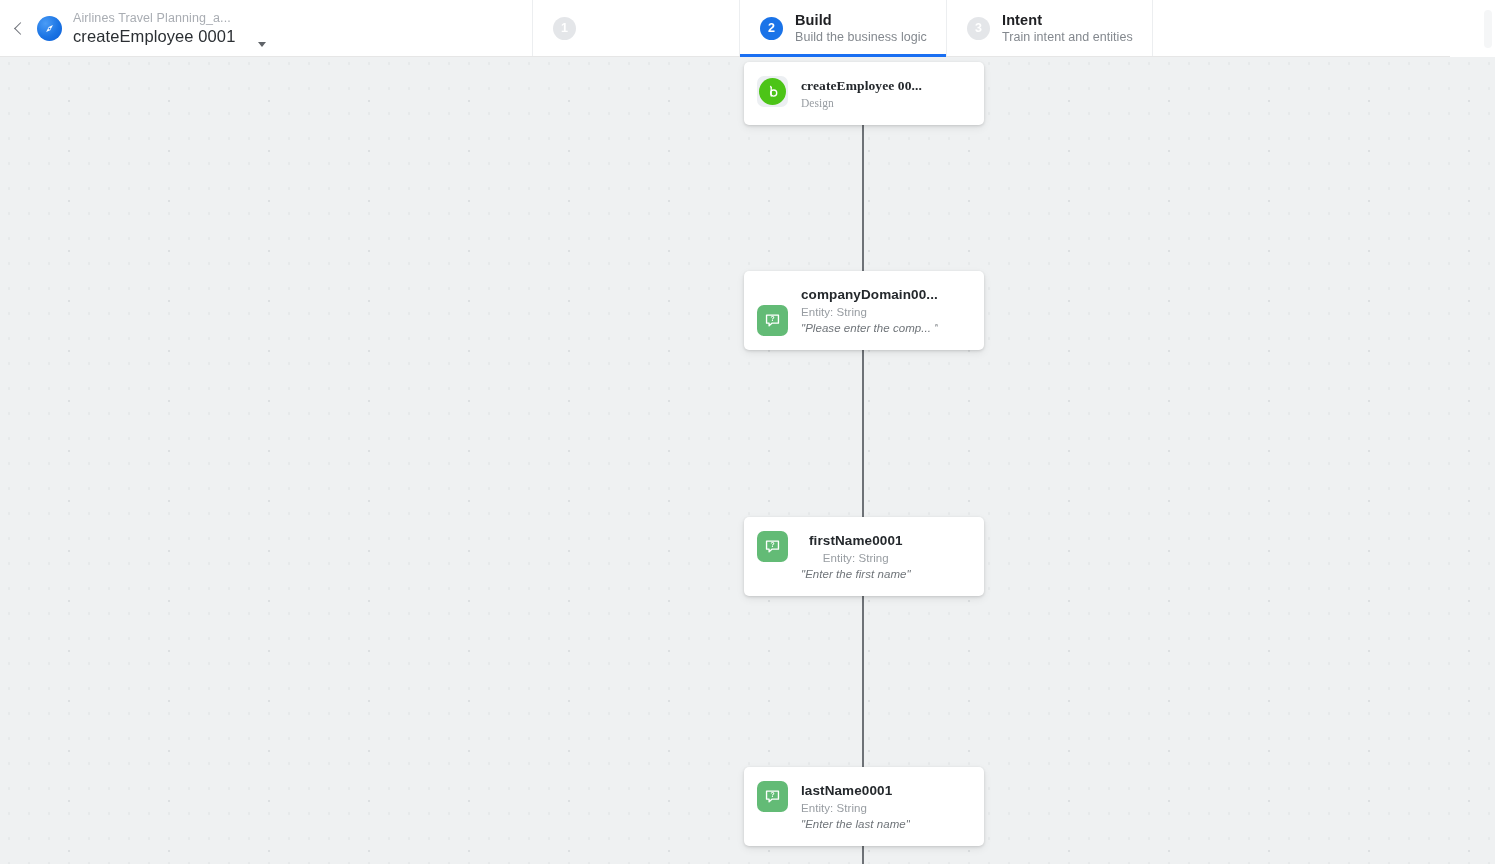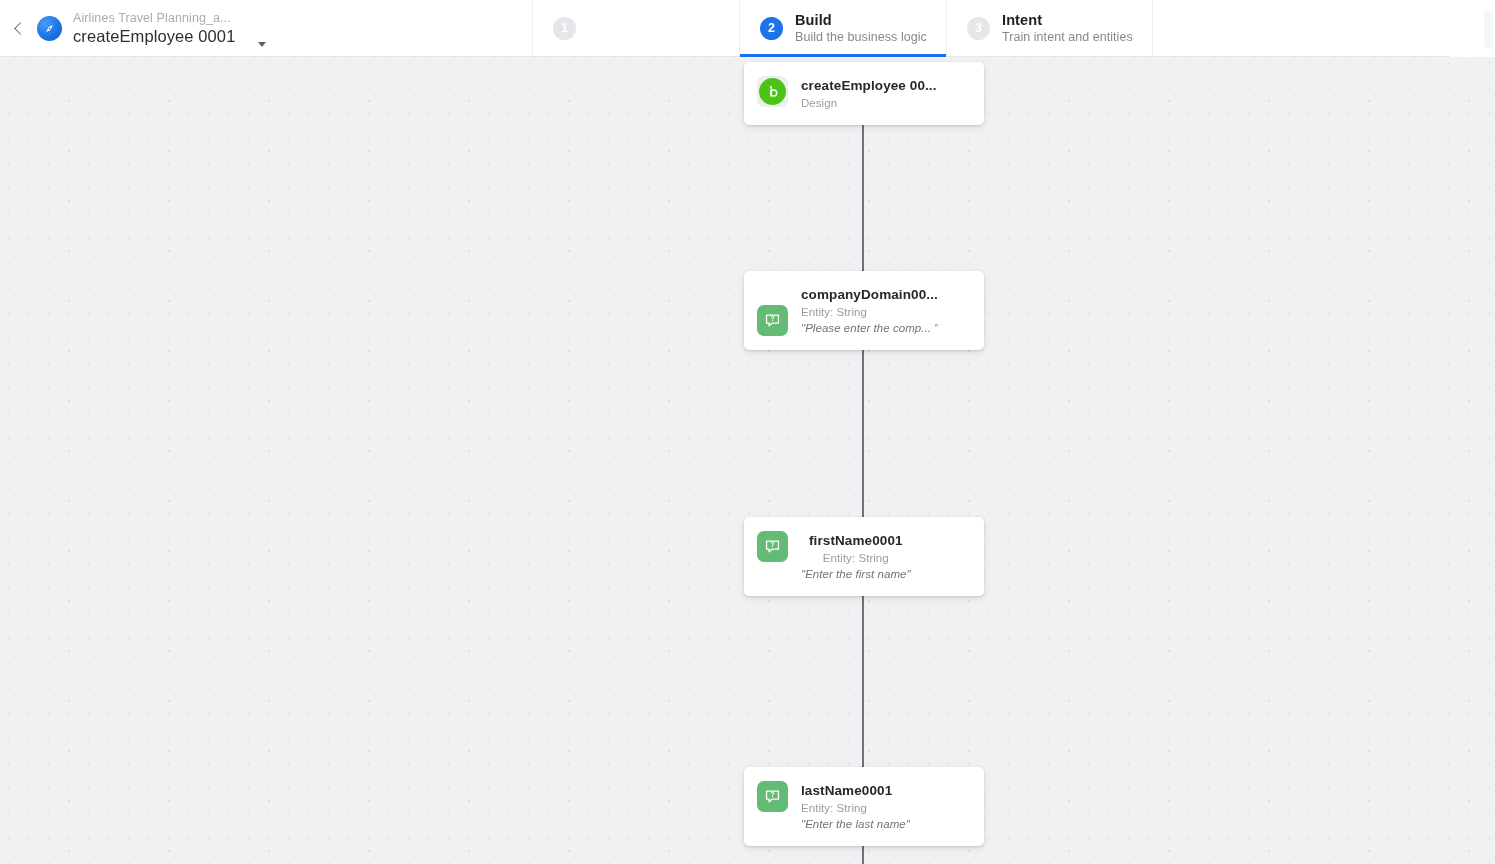--- a/index.html
+++ b/index.html
@@ -284,21 +284,21 @@
     <div class="edge-arrow" style="top:250px;"></div>
 
     <div class="edge" style="top:273px; height:230px;"></div>
     <div class="edge-arrow" style="top:500px;"></div>
 
     <div class="edge" style="top:523px; height:230px;"></div>
     <div class="edge-arrow" style="top:750px;"></div>
 
     <div class="edge" style="top:773px; height:40px;"></div>
 
-    <div class="node" style="top:5px;">
+    <div class="node" style="top:5px;font-family:Liberation Serif, serif;">
       <span class="node-icon intent">
         <span class="circle">
           <svg width="16" height="16" viewBox="0 0 24 24" aria-hidden="true">
             <path d="M9.4 5.2 L8.2 3.4" stroke="#ffffff" stroke-width="1.6" stroke-linecap="round"></path>
             <path d="M9.3 4.8 C9.3 10 9.3 14 9.3 18" stroke="#ffffff" stroke-width="2" stroke-linecap="round" fill="none"></path>
             <circle cx="13" cy="13.6" r="4.6" fill="none" stroke="#ffffff" stroke-width="2"></circle>
           </svg>
         </span>
       </span>
       <span class="node-body">

